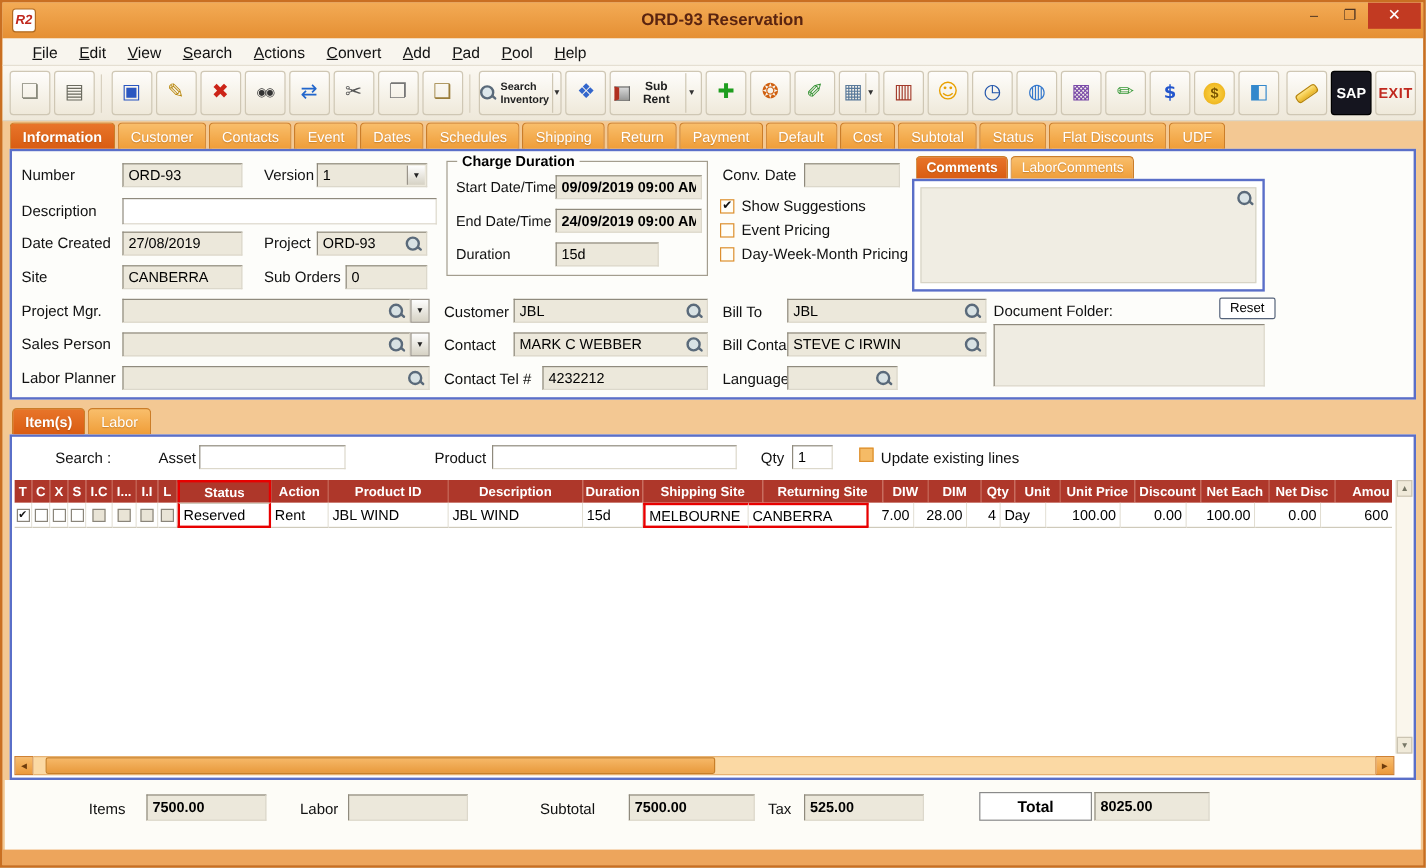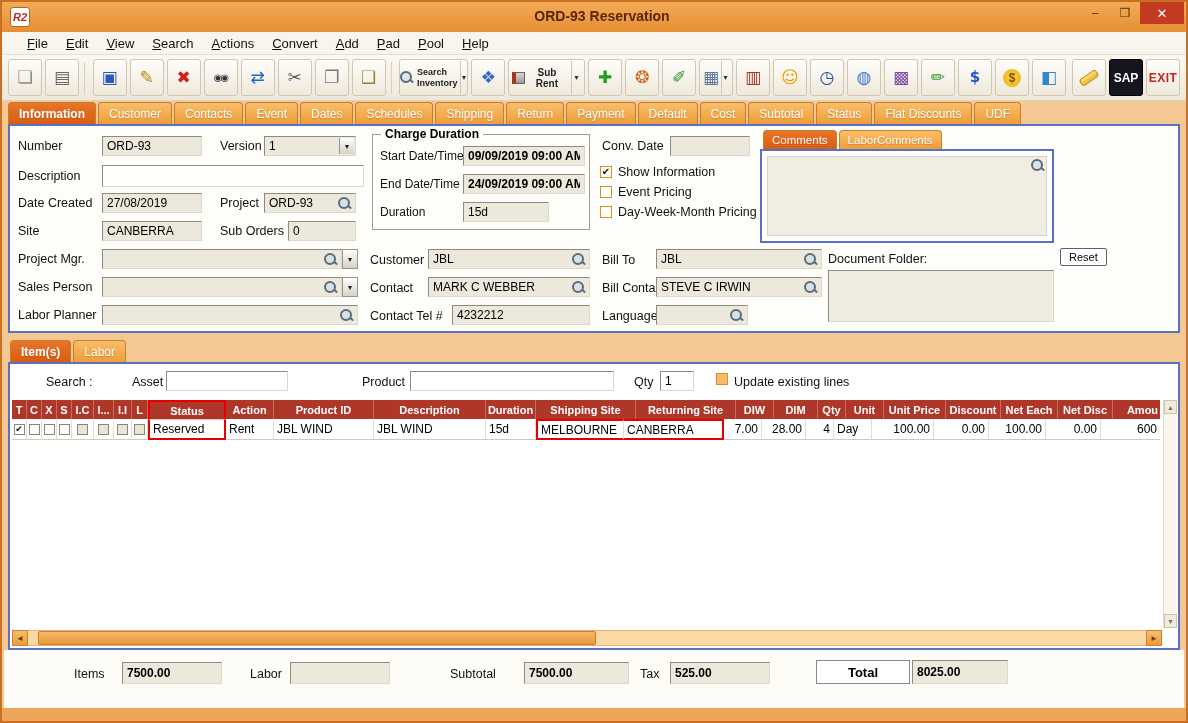--- a/index.html
+++ b/index.html
@@ -97,21 +97,21 @@
   .cbx { position:absolute; width:12px; height:12px; background:#fffef8; border:1px solid #dd8f2e;
          display:flex; align-items:center; justify-content:center; }
   .cbx.fill { background:#f5bb66; }
   .cbx.on::after { content:"✔"; font-size:10px; color:#111; line-height:1; }
   .group { position:absolute; border:1px solid #a39d8e; }
   .gtitle { position:absolute; top:-8px; left:8px; background:#fdfdfa; padding:0 4px;
             font-size:12px; font-weight:bold; }
   .stab { height:19px; padding:0 8px; display:flex; align-items:center; font-size:11.5px; color:#fff;
           background:linear-gradient(#f9be6b,#ef9d38); border:1px solid #cb7d28; border-bottom:none;
           border-radius:4px 4px 0 0; text-shadow:0 1px 1px rgba(120,60,0,.35); }
-  .stab.active { background:linear-gradient(#e8752a,#d95c12); font-weight:normal; }
+  .stab.active { background:linear-gradient(#e8752a,#d95c12); font-weight:bold; }
   .comments-box { position:absolute; border:2px solid #5a6fc8; background:#fff; }
   .comments-inner { position:absolute; left:5px; top:5px; right:5px; bottom:5px; background:#f0ede3;
                     border:1px solid #d8d4c6; }
   .docbox { position:absolute; background:#efece2; border:1px solid;
             border-color:#8f8a7d #dcd8cb #dcd8cb #8f8a7d; }
   .resetbtn { position:absolute; height:18px; background:#fff; border:1px solid #55637a;
               border-radius:2px; font-size:11px; display:flex; align-items:center;
               justify-content:center; padding:0 8px; }
 
   
@@ -375,21 +375,21 @@
           <span class="ft">15d</span>
         </div>
     </div>
 
     <span class="lbl" style="left:592px;top:13px">Conv. Date</span>
     <div class="fld" style="left:660px;top:10px;width:80px">
         <span class="ft"></span>
       </div>
 
     <span class="cbx on" style="left:590px;top:40px"></span>
-    <span class="lbl" style="left:608px;top:39px">Show Information</span>
+    <span class="lbl" style="left:608px;top:39px">Show Suggestions</span>
     <span class="cbx" style="left:590px;top:60px"></span>
     <span class="lbl" style="left:608px;top:59px">Event Pricing</span>
     <span class="cbx" style="left:590px;top:80px"></span>
     <span class="lbl" style="left:608px;top:79px">Day-Week-Month Pricing</span>
 
     <span class="lbl" style="left:360px;top:127px">Customer</span>
     <div class="fld" style="left:418px;top:123px;width:162px">
         <span class="ft">JBL</span>
         <span class="mag"></span>
       </div>
@@ -423,21 +423,21 @@
     <div class="tabsrow" style="left:753px;top:4px;position:absolute">
       <div class="stab active">Comments</div>
       <div class="stab">LaborComments</div>
     </div>
     <div class="comments-box" style="left:750px;top:23px;width:294px;height:94px">
       <div class="comments-inner"></div>
       <span class="mag" style="position:absolute;right:8px;top:8px"></span>
     </div>
 
     <span class="lbl" style="left:818px;top:126px">Document Folder:</span>
-    <div class="resetbtn" style="left:1050px;top:122px">Reset</div>
+    <div class="resetbtn" style="left:1006px;top:122px">Reset</div>
     <div class="docbox" style="left:818px;top:144px;width:226px;height:52px"></div>
   </div>
 
   <div class="tabsrow itemtabs">
     <div class="tab active">Item(s)</div>
     <div class="tab">Labor</div>
   </div>
 
   <div class="panel items-panel">
     <div class="searchrow">

